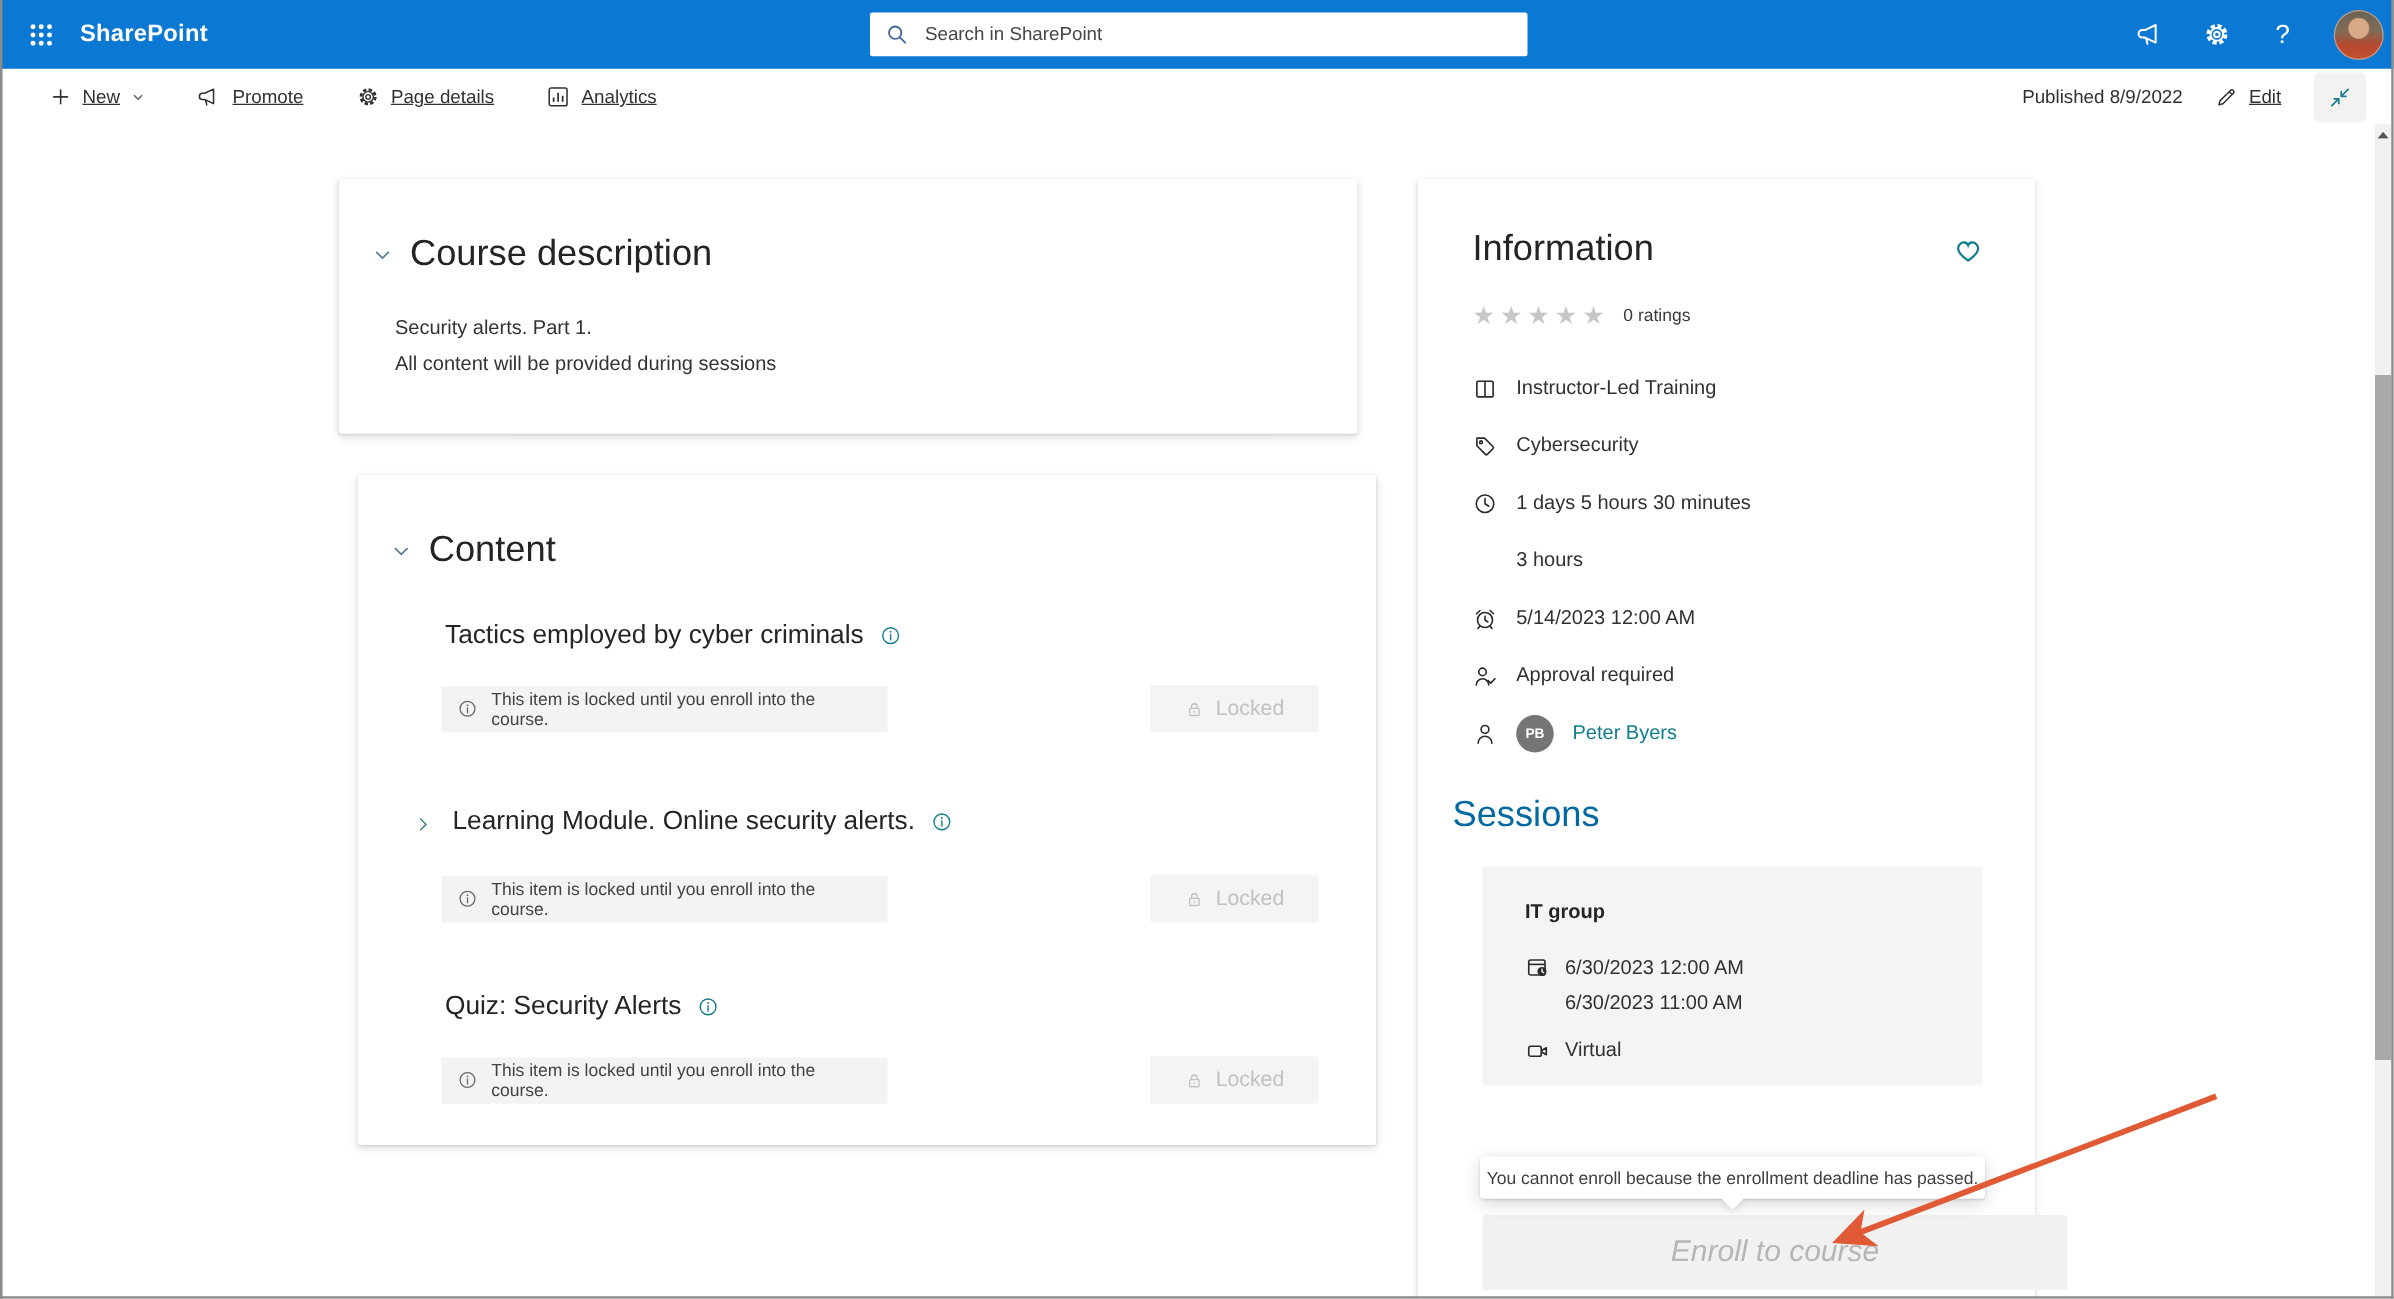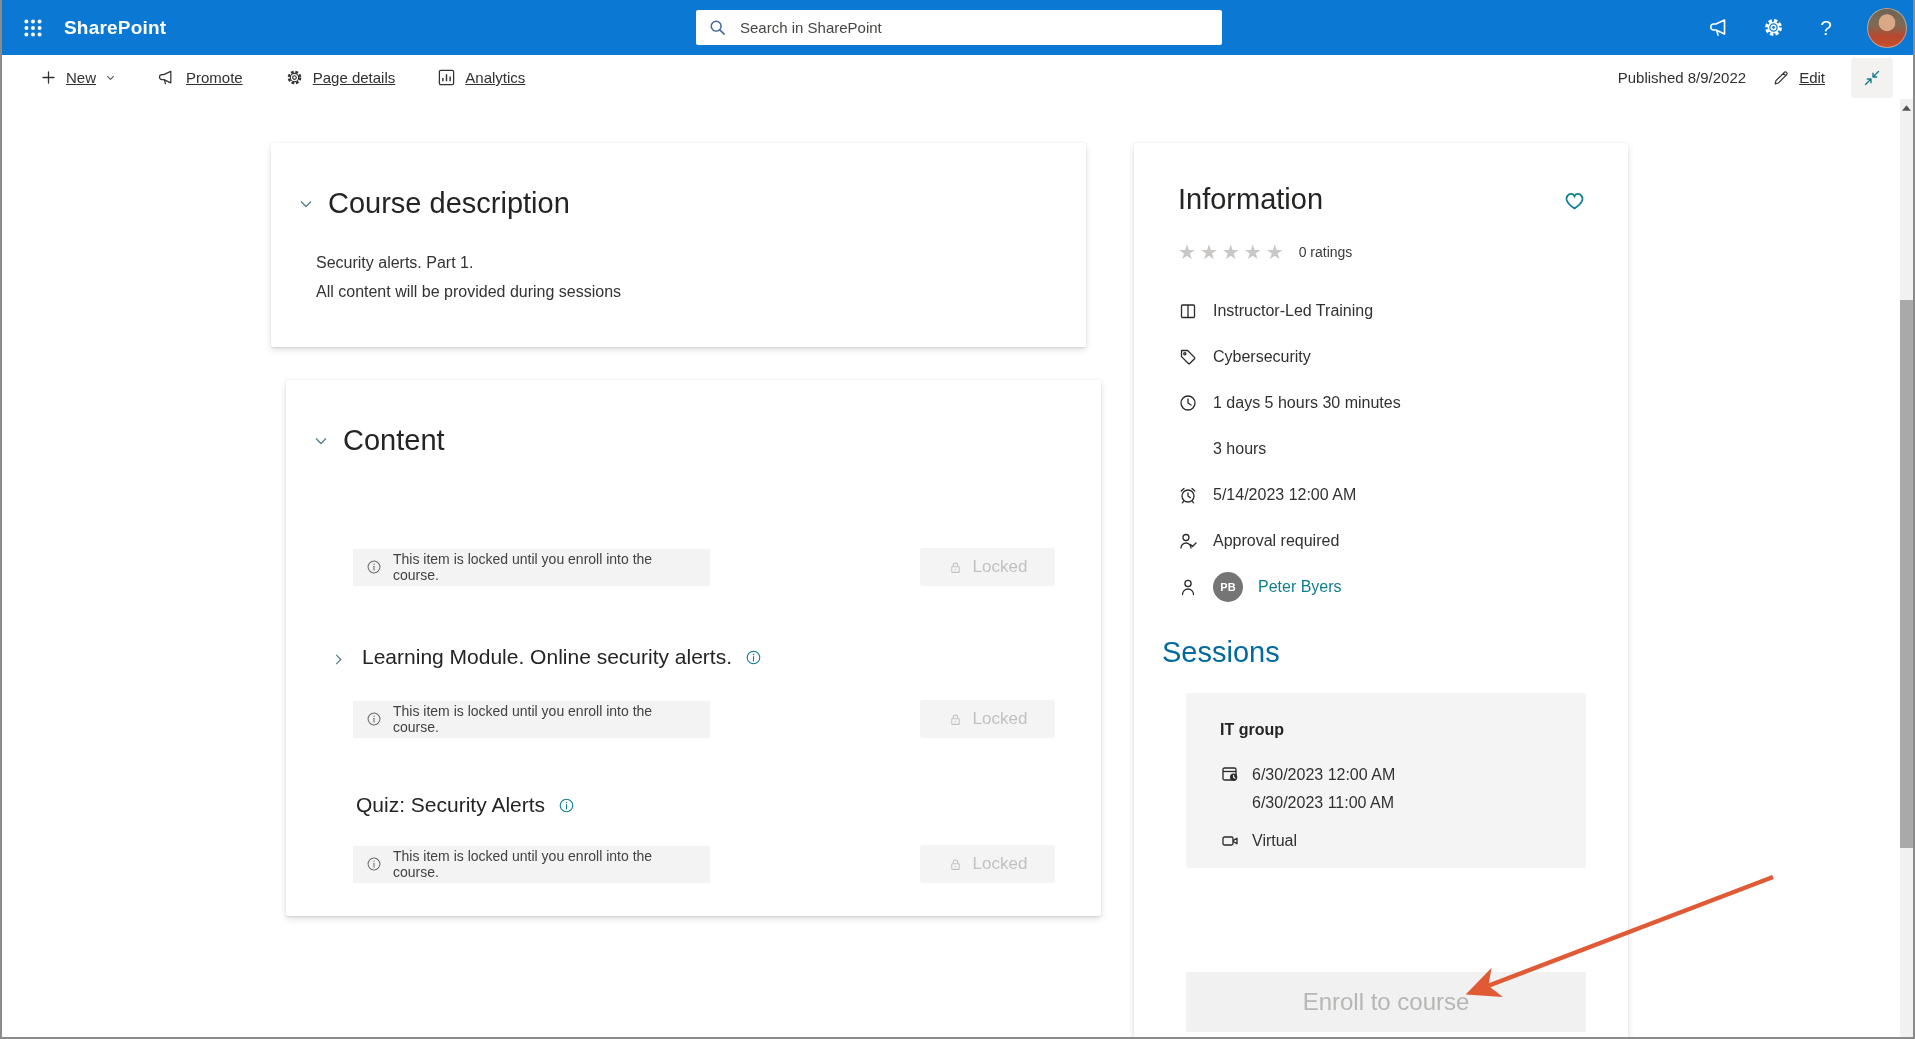--- a/index.html
+++ b/index.html
@@ -72,21 +72,21 @@
   .session-card{margin:24px 0 0 52px;width:400px;height:175px;background:#f4f4f4;border-radius:2px;box-sizing:border-box;padding:28px 0 0 34px;}
   .sg-name{font-size:16px;font-weight:700;color:#252423;}
   .sg-dates{margin-top:22px;display:flex;gap:12px;align-items:flex-start;}
   .sg-dates .dic{margin-top:3px;color:#2b2a29;}
   .sg-datetext{font-size:16px;color:#323130;line-height:28px;}
   .sg-mode{margin-top:14px;display:flex;gap:12px;align-items:center;font-size:16px;color:#323130;}
 
   .tooltip{position:absolute;left:50px;top:782px;width:404px;height:34px;background:#fff;border-radius:3px;z-index:20;
     box-shadow:0 1px 2px rgba(0,0,0,.14),0 4px 14px rgba(0,0,0,.16);display:flex;align-items:center;justify-content:center;font-size:14px;color:#3f3e3d;white-space:nowrap;}
   .tooltip::after{content:"";position:absolute;left:50%;bottom:-6px;width:13px;height:13px;background:#fff;transform:translateX(-50%) rotate(45deg);box-shadow:3px 3px 5px rgba(0,0,0,.07);}
-  .enroll-btn{position:absolute;left:52px;top:829px;width:400px;height:60px;background:#f1f1f1;border:none;border-radius:2px;font-family:inherit;font-size:24px;color:#b8b6b4;cursor:default;}
+  .enroll-btn{position:absolute;left:52px;top:829px;width:468px;height:60px;background:#f1f1f1;border:none;border-radius:2px;font-family:inherit;font-size:24px;color:#b8b6b4;cursor:default;font-style:italic;}
 
   
   .scroll-track{position:absolute;right:2px;top:99px;width:13px;height:938px;background:#f1f1f1;z-index:40;}
   .scroll-up{position:absolute;right:2px;top:101px;width:13px;height:14px;display:flex;align-items:center;justify-content:center;z-index:41;cursor:pointer;}
   .scroll-thumb{position:absolute;right:2px;top:300px;width:13px;height:548px;background:#a9a9a9;z-index:41;cursor:pointer;}
 
   .arrow-overlay{position:absolute;inset:0;z-index:60;pointer-events:none;}
 </style>
 </head>
 <body>
@@ -223,20 +223,30 @@
 <div class="card card-content">
   <div class="card-head">
     <span class="sec-chev">
       <svg width="16" height="16" viewBox="0 0 16 16" fill="none" stroke="#4e7f8a" stroke-width="1.3">
           <path d="M3 5.5 L8 10.5 L13 5.5"></path>
         </svg>
     </span>
     <span class="card-title">Content</span>
   </div>
 
+  <div class="ci-title" style="left:70px;top:116px;">
+    <span>Tactics employed by cyber criminals</span>
+    <span class="info-teal">
+      <svg width="17" height="17" viewBox="0 0 20 20" fill="none" stroke="currentColor" stroke-width="1.3">
+        <circle cx="10" cy="10" r="7.4"></circle>
+          <path d="M10 9 V14" stroke-linecap="round"></path>
+          <circle cx="10" cy="6.4" r="0.9" fill="currentColor" stroke="none"></circle>
+      </svg>
+    </span>
+  </div>
   <div class="ci-row" style="top:168px;">
     <div class="locked-msg">
       <span class="ic-info">
         <svg width="16" height="16" viewBox="0 0 20 20" fill="none" stroke="currentColor" stroke-width="1.3">
           <circle cx="10" cy="10" r="7.4"></circle>
             <path d="M10 9 V14" stroke-linecap="round"></path>
             <circle cx="10" cy="6.4" r="0.9" fill="currentColor" stroke="none"></circle>
         </svg>
       </span>
       <span>This item is locked until you enroll into the course.</span>
@@ -426,20 +436,21 @@
       <span class="dic">
         <svg width="20" height="20" viewBox="0 0 20 20" fill="none" stroke="#2b2a29" stroke-width="1.3" stroke-linejoin="round">
           <rect x="3" y="6" width="10" height="8" rx="1.5"></rect>
             <path d="M13 9.6 L17 7.2 V12.8 L13 10.4"></path>
         </svg>
       </span>
       <span>Virtual</span>
     </div>
   </div>
 
+  <div class="tooltip">You cannot enroll because the enrollment deadline has passed.</div>
   <button class="enroll-btn">Enroll to course</button>
 </div>
 
 <div class="scroll-track"></div>
 <div class="scroll-up">
   <svg width="9" height="6" viewBox="0 0 10 6" fill="#555">
       <path d="M0 6 L5 0 L10 6 Z"></path>
     </svg>
 </div>
 <div class="scroll-thumb"></div>

